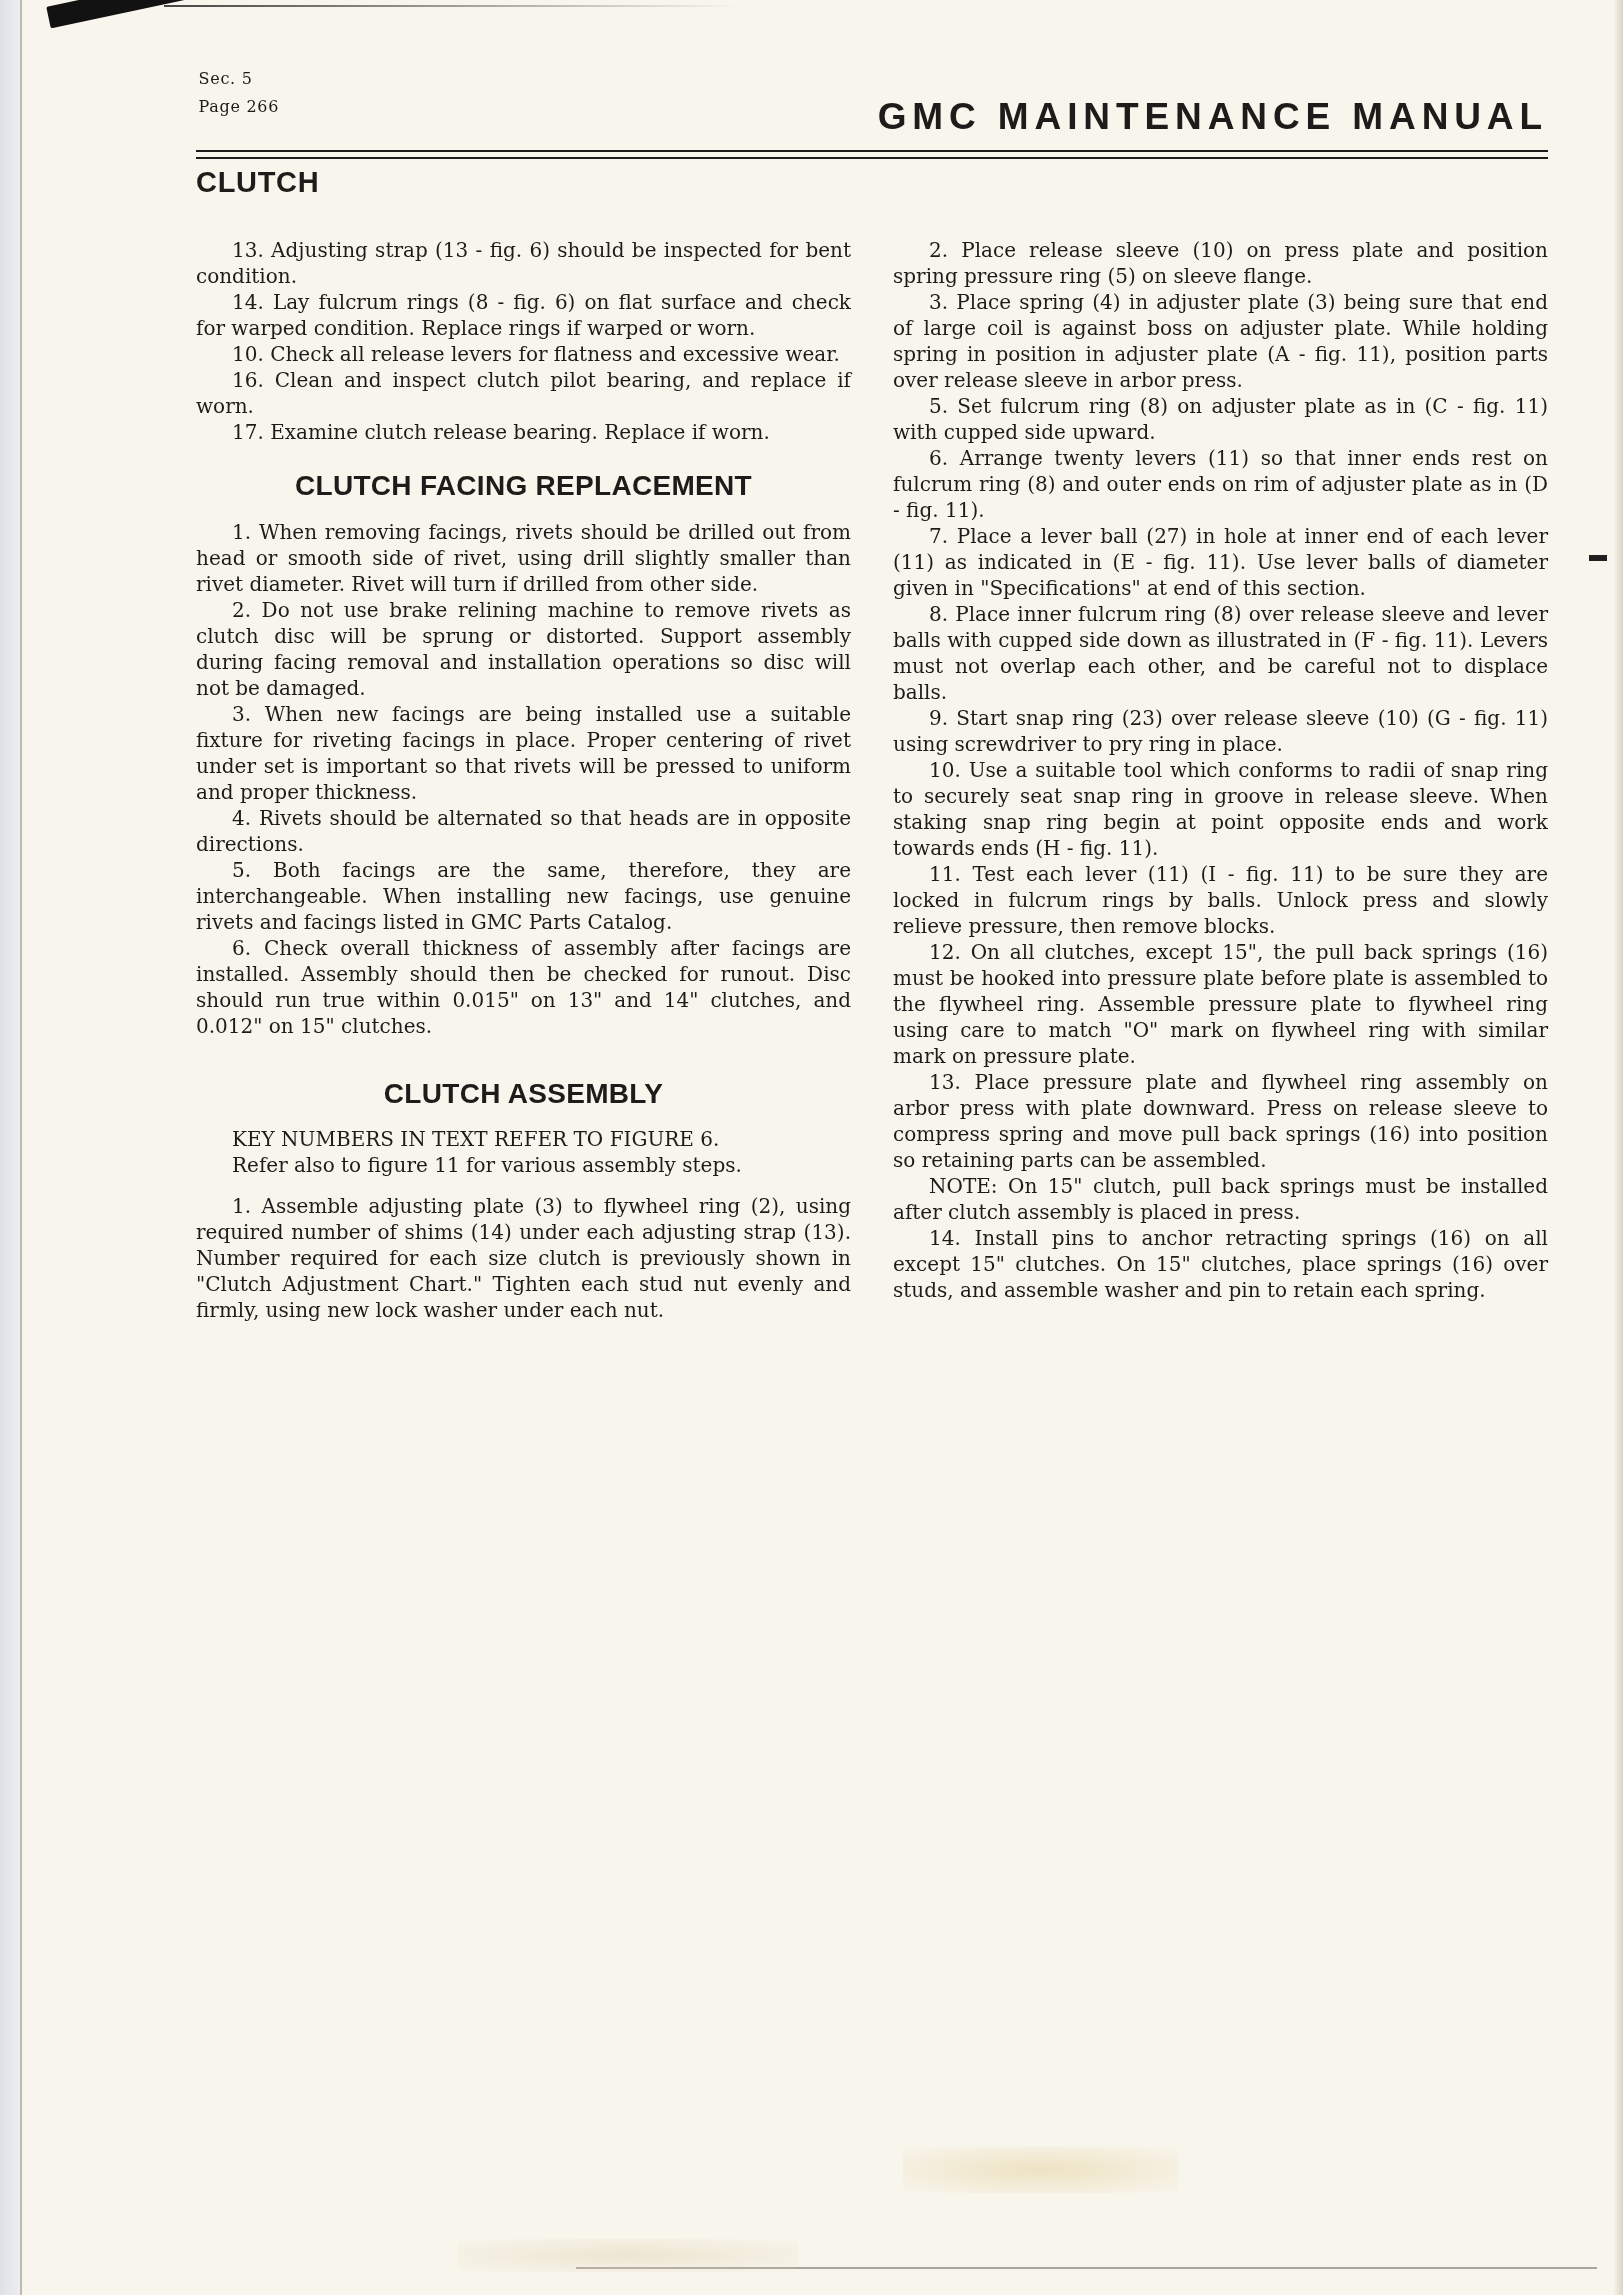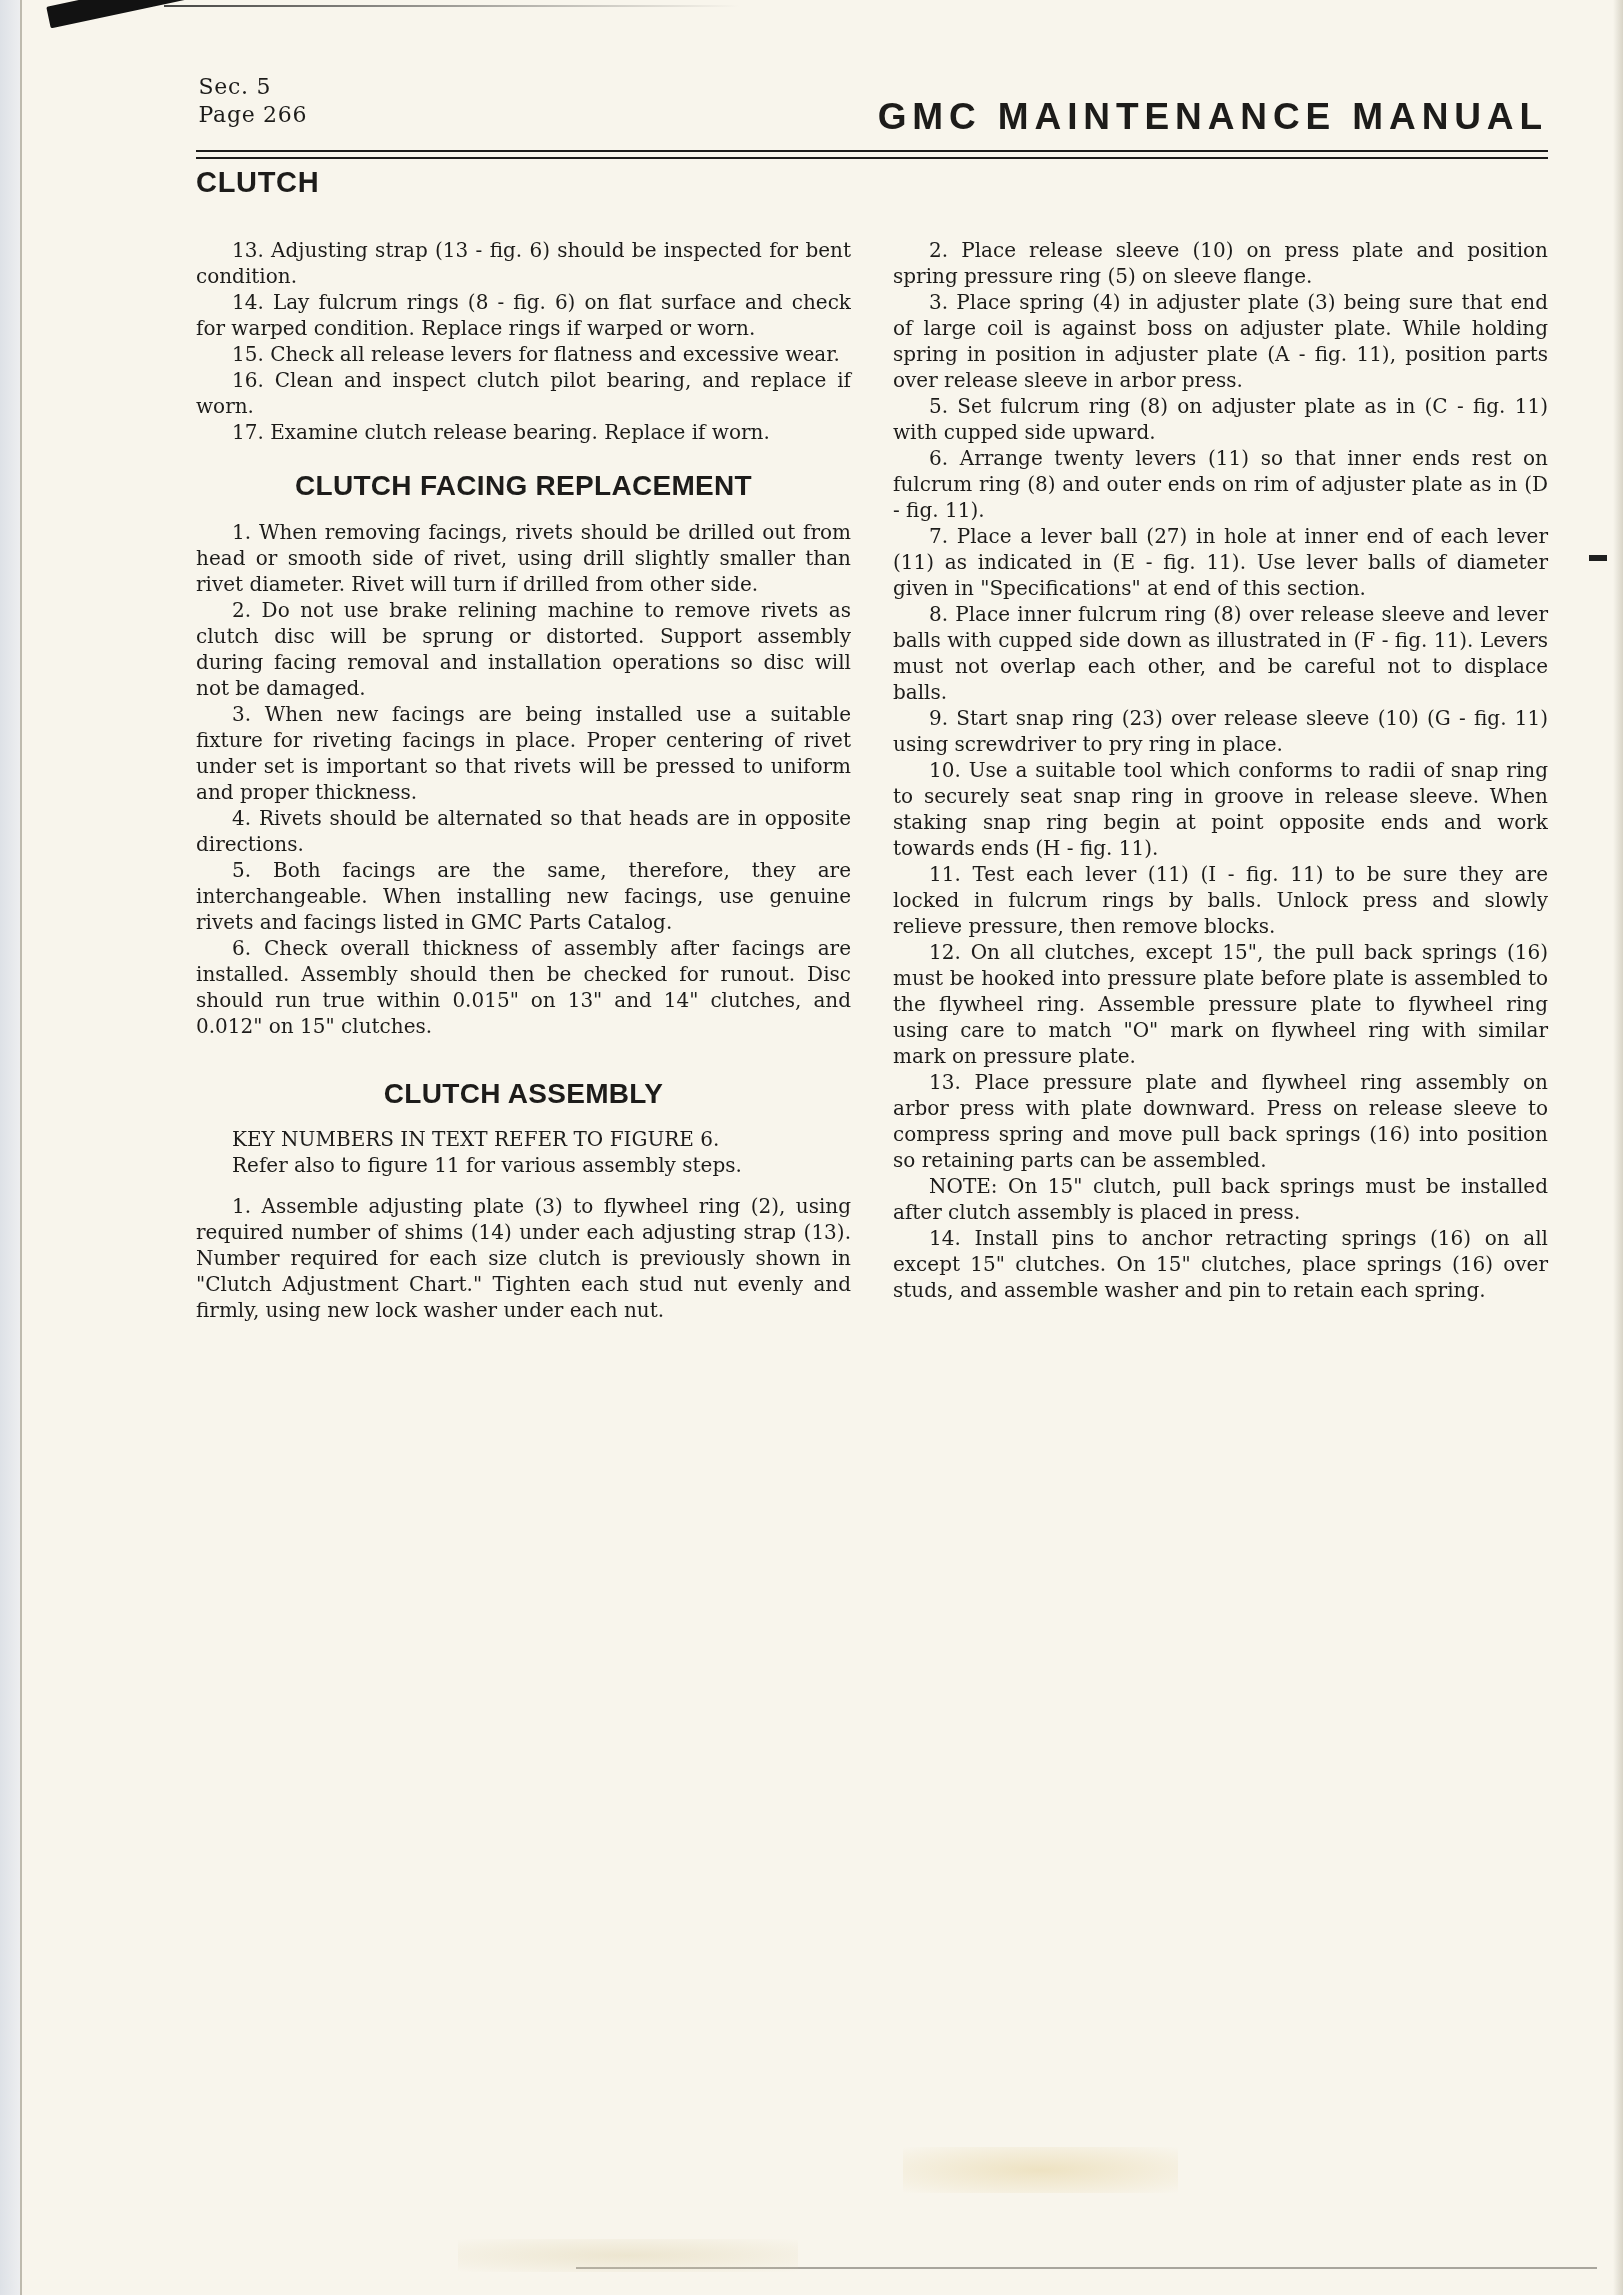--- a/index.html
+++ b/index.html
@@ -60,22 +60,22 @@
     position: absolute;
     left: 196px;
     top: 65px;
     width: 1352px;
   }
   header.page-header {
     position: relative;
     height: 85px;
   }
   .sec-page {
-    position: absolute; left: 2.6px; top: 8px;
-    font-size: 22px;
+    position: absolute; left: 2.6px; top: 0;
+    font-size: 16px;
     line-height: 27.5px;
     letter-spacing: 0.7px;
   }
   .manual-title {
     position: absolute;
     left: 0; right: 0; bottom: 11.8px;
     margin: 0;
     text-align: right;
     font-family: "Liberation Sans", sans-serif;
     font-weight: bold;
@@ -148,21 +148,21 @@
     </header>
 
     <div class="double-rule"></div>
 
     <div class="chapter">CLUTCH</div>
 
     <div class="columns">
       <div class="col">
           <p class="body-para">13.  Adjusting strap (13 - fig. 6) should be inspected for bent condition.</p>
           <p class="body-para">14.  Lay fulcrum rings (8 - fig. 6) on flat surface and check for warped condition.  Replace rings if warped or worn.</p>
-          <p class="body-para">15.  Check all release levers for flatness and excessive wear.</p>
+          <p class="body-para">10.  Check all release levers for flatness and excessive wear.</p>
           <p class="body-para">16.  Clean and inspect clutch pilot bearing, and replace if worn.</p>
           <p class="body-para">17.  Examine clutch release bearing.  Replace if worn.</p>
           <h2 class="col-heading">CLUTCH FACING REPLACEMENT</h2>
           <p class="body-para gap-before">1.  When removing facings, rivets should be drilled out from head or smooth side of rivet, using drill slightly smaller than rivet diameter. Rivet will turn if drilled from other side.</p>
           <p class="body-para">2.  Do not use brake relining machine to remove rivets as clutch disc will be sprung or distorted.  Support assembly during facing removal and installation operations so disc will not be damaged.</p>
           <p class="body-para">3.  When new facings are being installed use a suitable fixture for riveting facings in place. Proper centering of rivet under set is important so that rivets will be pressed to uniform and proper thickness.</p>
           <p class="body-para">4.  Rivets should be alternated so that heads are in opposite directions.</p>
           <p class="body-para">5.  Both facings are the same, therefore, they are interchangeable.  When installing new facings, use genuine rivets and facings listed in GMC Parts Catalog.</p>
           <p class="body-para">6.  Check overall thickness of assembly after facings are installed.  Assembly should then be checked for runout.  Disc should run true within 0.015" on 13" and 14" clutches, and 0.012" on 15" clutches.</p>
           <h2 class="col-heading gap-before">CLUTCH ASSEMBLY</h2>

